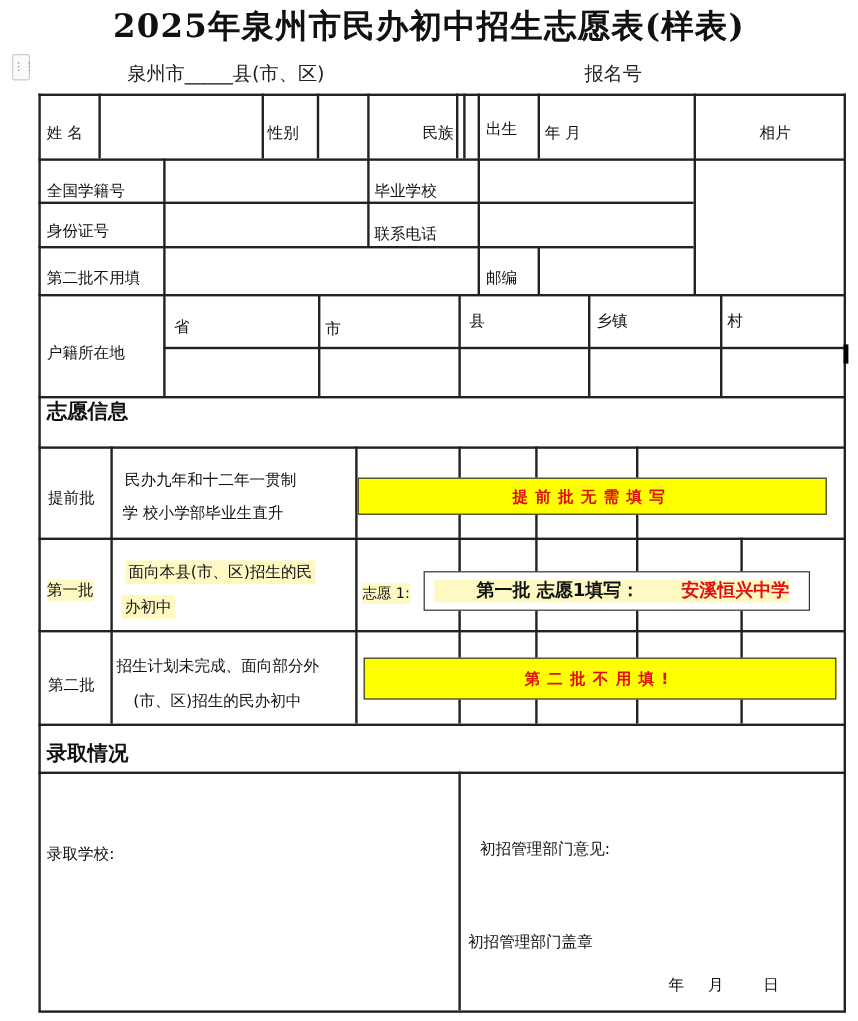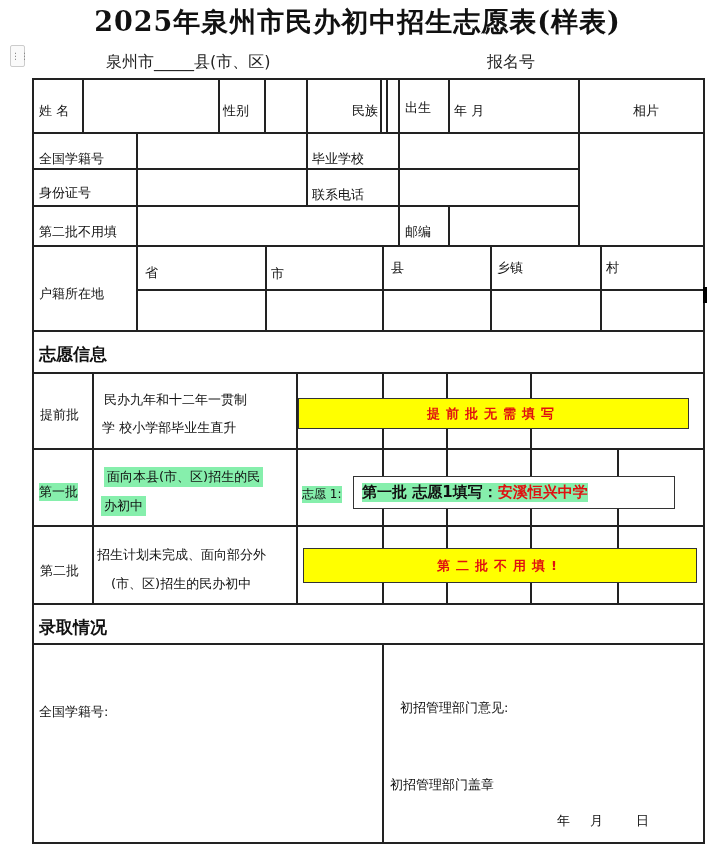--- a/index.html
+++ b/index.html
@@ -11,24 +11,24 @@
   .sub { top:52px; font-size:16px; color:#222; }
   .handle { left:10px; top:45px; width:13px; height:20px; border:1px solid #ccc; border-radius:2px;
             font-size:9px; color:#888; text-align:center; line-height:20px; background:#fafafa; }
   .hl { position:absolute; height:1.5px; background:#222; }
   .vl { position:absolute; width:1.5px; background:#222; }
   .lbl { position:absolute; font-size:13px; color:#111; white-space:nowrap; }
   .sec { position:absolute; font-size:17px; font-weight:bold; color:#111; }
   .ybar { position:absolute; background:#ffff00; border:1.5px solid #333; box-sizing:border-box;
           display:flex; align-items:center; justify-content:center; }
   .redtxt { color:#e01010; font-weight:bold; font-size:13px; letter-spacing:6px; }
-  .hlt { background:#86efac; }
+  .hlt { background:#fef9c3; }
   .wish-box { position:absolute; left:353px; top:476px; width:322px; height:33px; background:#fff;
               border:1.5px solid #333; box-sizing:border-box; display:flex; align-items:center; padding-left:8px; }
-  .wish-box span { font-size:15px; font-weight:bold; }
+  .wish-box span { font-size:15px; font-weight:bold;padding-left:35px; }
 </style>
 </head>
 <body>
 
 <div class="abs title">2025年泉州市民办初中招生志愿表(样表)</div>
 <div class="abs handle">⋮⋮</div>
 <div class="abs sub" style="left:106px;">泉州市_____县(市、区)</div>
 <div class="abs sub" style="left:487px;">报名号</div>
 
 <div>
@@ -106,21 +106,21 @@
 <div class="lbl" style="left:405px;top:223px;">邮编</div>
 <div class="abs" style="left:450px;top:207px;width:126px;height:36px;"></div>
 
 <div class="lbl" style="left:39px;top:285px;">户籍所在地</div>
 <div class="lbl" style="left:145px;top:264px;">省</div>
 <div class="lbl" style="left:271px;top:265px;">市</div>
 <div class="lbl" style="left:391px;top:259px;">县</div>
 <div class="lbl" style="left:497px;top:259px;">乡镇</div>
 <div class="lbl" style="left:606px;top:259px;">村</div>
 
-<div class="sec" style="left:39px;top:343px;">志愿信息</div>
+<div class="sec" style="left:39px;top:331px;">志愿信息</div>
 
 <div class="lbl" style="left:40px;top:406px;">提前批</div>
 <div class="lbl" style="left:104px;top:391px;text-align:right;">民办九年和十二年一贯制</div>
 <div class="lbl" style="left:102px;top:419px;">学 校小学部毕业生直升</div>
 <div class="ybar" style="left:298px;top:398px;width:391px;height:31px;">
   <span class="redtxt">提前批无需填写</span>
 </div>
 
 <div class="lbl hlt" style="left:39px;top:483px;">第一批</div>
 <div class="lbl hlt" style="left:104px;top:467px;padding:1px 3px;">面向本县(市、区)招生的民</div>
@@ -132,19 +132,19 @@
 </div>
 
 <div class="lbl" style="left:40px;top:562px;">第二批</div>
 <div class="lbl" style="left:97px;top:546px;">招生计划未完成、面向部分外</div>
 <div class="lbl" style="left:111px;top:575px;">(市、区)招生的民办初中</div>
 <div class="ybar" style="left:303px;top:548px;width:394px;height:35px;">
   <span class="redtxt">第二批不用填!</span>
 </div>
 
 <div class="sec" style="left:39px;top:616px;">录取情况</div>
-<div class="lbl" style="left:39px;top:703px;">全国学籍号:</div>
+<div class="lbl" style="left:39px;top:703px;">录取学校:</div>
 <div class="abs" style="left:34px;top:645px;width:346px;height:195px;"></div>
 <div class="lbl" style="left:400px;top:699px;">初招管理部门意见:</div>
 <div class="lbl" style="left:390px;top:776px;">初招管理部门盖章</div>
 <div class="lbl" style="left:557px;top:812px;">年</div>
 <div class="lbl" style="left:590px;top:812px;">月</div>
 <div class="lbl" style="left:636px;top:812px;">日</div>
 
 </body></html>

